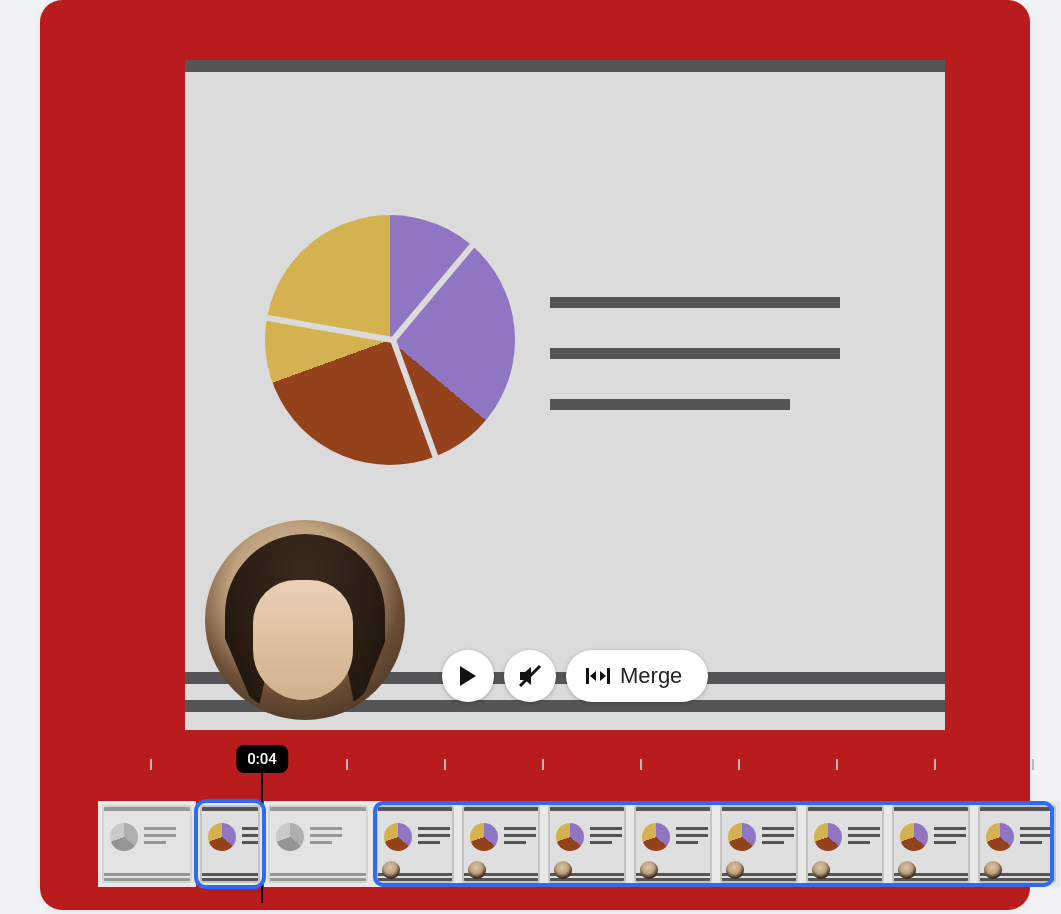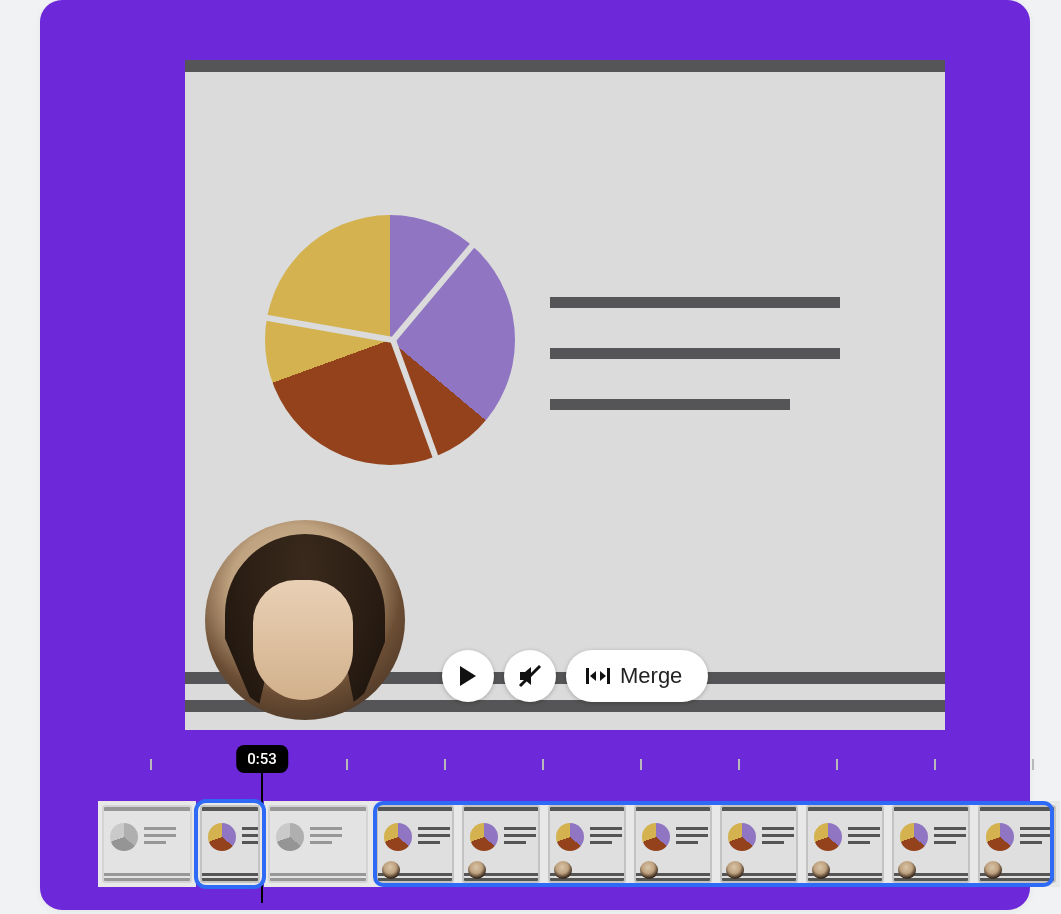--- a/index.html
+++ b/index.html
@@ -2,21 +2,21 @@
 <html><head>
 <meta charset="utf-8">
 <style>
   * { box-sizing: border-box; }
   html,body { margin:0; padding:0; background:#f1f2f3; font-family: -apple-system, "Segoe UI", Roboto, sans-serif; }
   .stage-wrap {
     width:1061px; height:914px; position:relative; background:#f1f2f3;
   }
   .card {
     position:absolute; left:40px; top:0; width:990px; height:910px;
-    background:#6d28d9; border-radius:22px;
+    background:#b91c1c; border-radius:22px;
     box-shadow: 0 2px 8px rgba(0,0,0,0.05);
   }
   
   .preview {
     position:absolute; left:145px; top:60px; width:760px; height:670px;
     background:#dadbda; overflow:hidden;
   }
   .preview .top-bar { position:absolute; left:0; top:0; width:100%; height:12px; background:#555557; }
   .preview .bot-stripe { position:absolute; left:0; width:100%; height:12px; background:#555557; }
   .preview .pie {
@@ -161,21 +161,21 @@
           <div class="tick" style="left: 248px;"></div>
           <div class="tick" style="left: 346px;"></div>
           <div class="tick" style="left: 444px;"></div>
           <div class="tick" style="left: 542px;"></div>
           <div class="tick" style="left: 640px;"></div>
           <div class="tick" style="left: 738px;"></div>
           <div class="tick" style="left: 836px;"></div>
           <div class="tick" style="left: 934px;"></div>
         </div>
       <div class="playhead-bubble" style="left: 222px;">
-        <span>0:53</span>
+        <span>0:04</span>
       </div>
       <div class="playhead-line" style="left: 222px;"></div>
       <div class="strip" style="padding-left: 58px;">
           <div class="clip faded" style="width: 98px;">
             <div class="inner">
               <div class="mini-bar"></div>
               <div class="mini-pie"></div>
               <div class="mini-lines">
                 <span></span>
                 <span></span>

